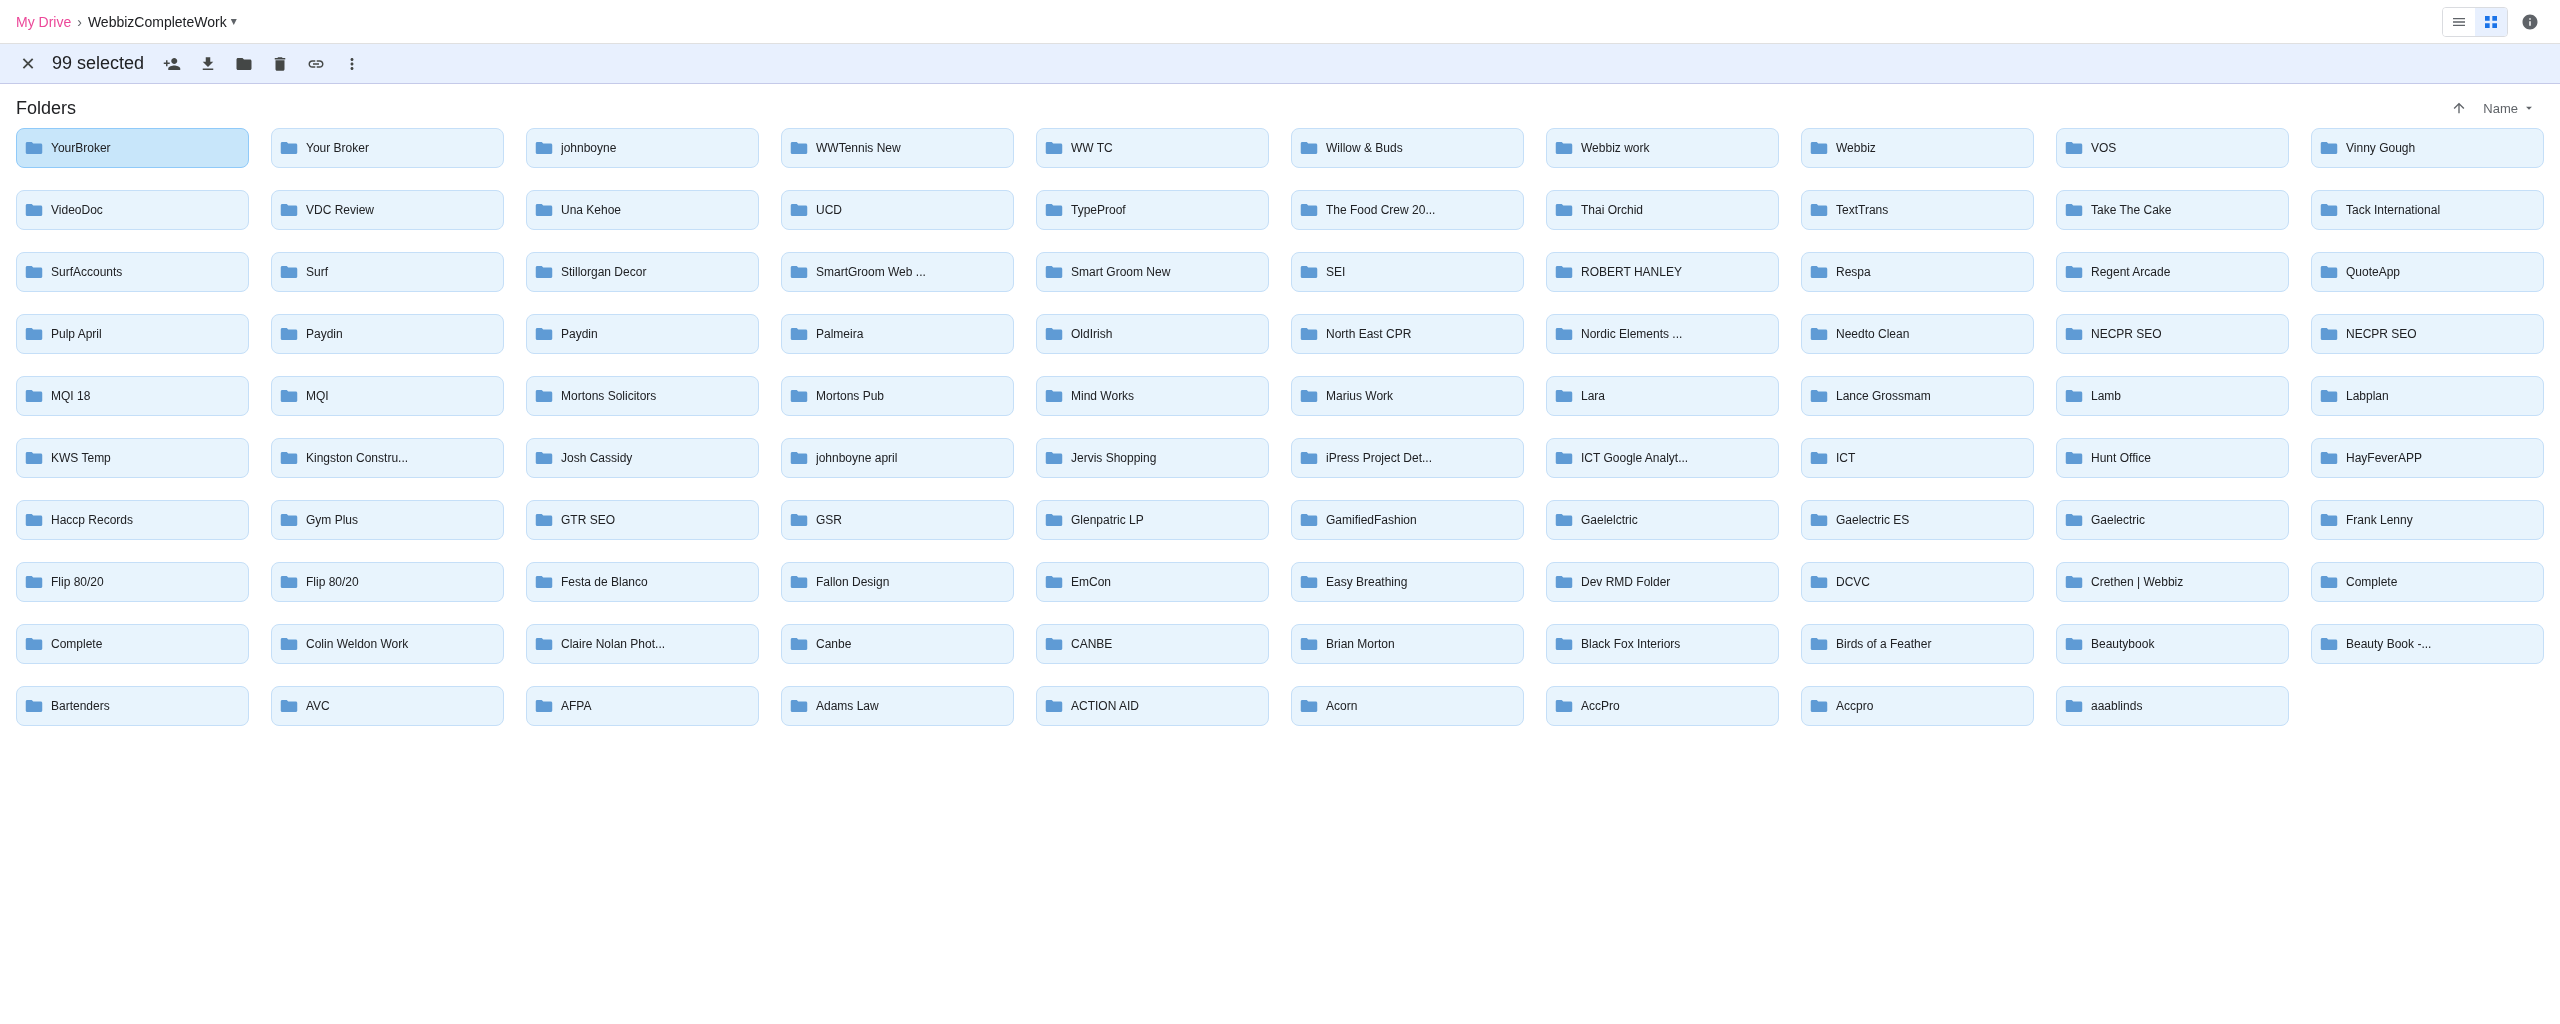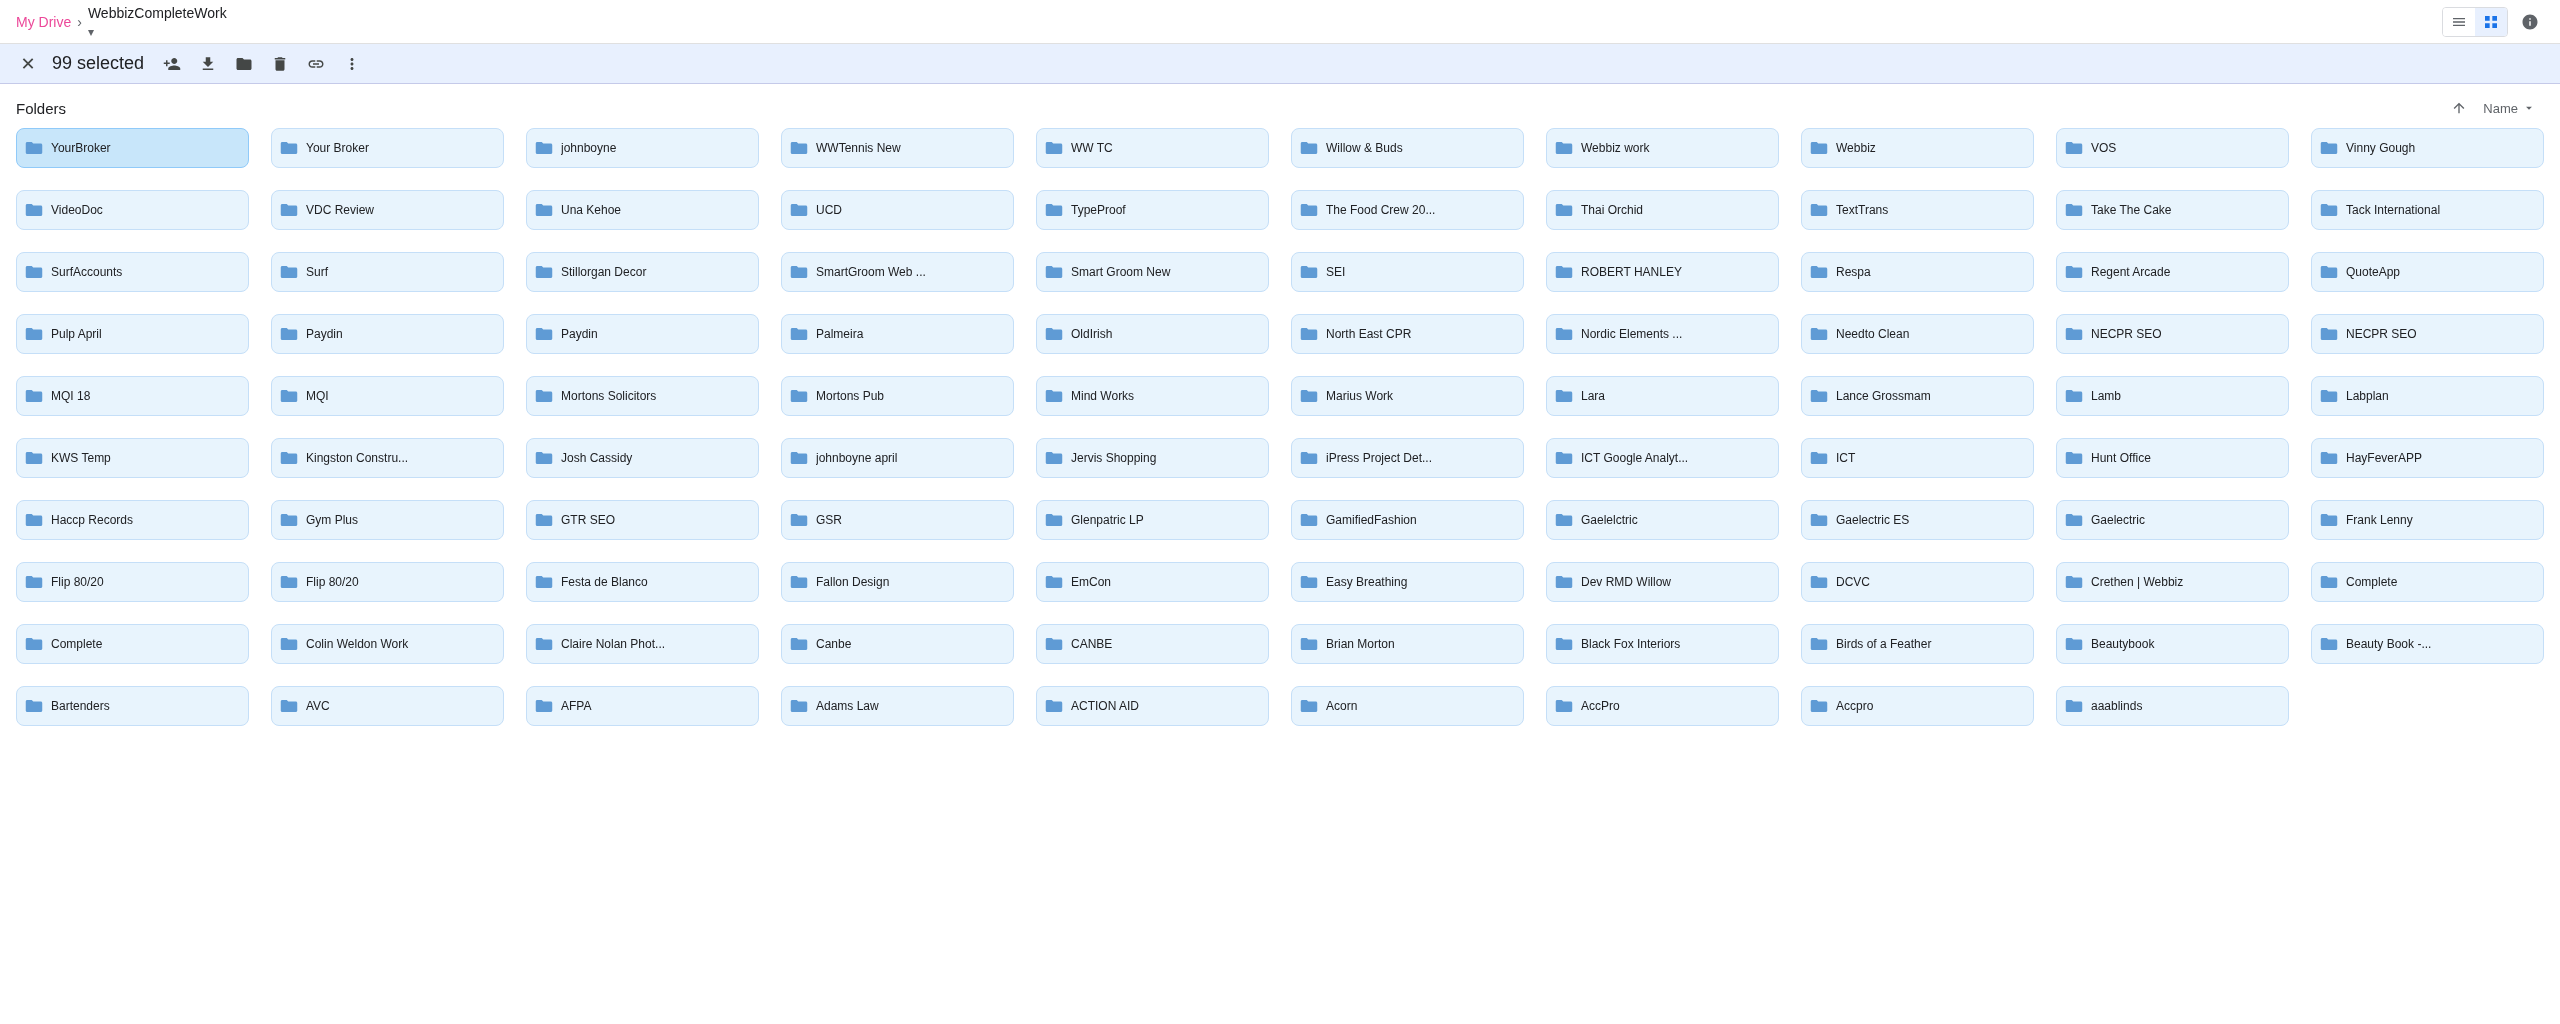--- a/index.html
+++ b/index.html
@@ -24,21 +24,20 @@
       color: #ec4899;
       cursor: pointer;
     }
     .breadcrumb-separator { color: #5f6368; }
     .breadcrumb-current {
       color: #202124;
       font-weight: 500;
       display: flex;
       gap: 4px;
       cursor: pointer;
-      flex-direction: column;
     }
     .header-right {
       display: flex;
       align-items: center;
       gap: 8px;
     }
     .view-toggle {
       display: flex;
       align-items: center;
       border: 1px solid #dadce0;
@@ -111,21 +110,21 @@
 
     
     .section-header {
       display: flex;
       align-items: center;
       justify-content: space-between;
       margin-bottom: 8px;
       margin-top: 4px;
     }
     .section-title {
-      font-size: 15px;
+      font-size: 18px;
       font-weight: 500;
       color: #202124;
     }
     .section-controls {
       display: flex;
       align-items: center;
     }
     .sort-btn {
       display: flex;
       align-items: center;
@@ -812,21 +811,21 @@
         <span class="folder-icon"><svg viewBox="0 0 24 18" fill="#5f9bd5" xmlns="http://www.w3.org/2000/svg">
   <path d="M1 3C1 1.9 1.9 1 3 1H9L11 3H21C22.1 3 23 3.9 23 5V15C23 16.1 22.1 17 21 17H3C1.9 17 1 16.1 1 15V3Z"></path>
 </svg></span>
         <span class="folder-name">Easy Breathing</span>
         <button class="folder-more">⋮</button>
       </div>
       <div class="folder-item">
         <span class="folder-icon"><svg viewBox="0 0 24 18" fill="#5f9bd5" xmlns="http://www.w3.org/2000/svg">
   <path d="M1 3C1 1.9 1.9 1 3 1H9L11 3H21C22.1 3 23 3.9 23 5V15C23 16.1 22.1 17 21 17H3C1.9 17 1 16.1 1 15V3Z"></path>
 </svg></span>
-        <span class="folder-name">Dev RMD Willow</span>
+        <span class="folder-name">Dev RMD Folder</span>
         <button class="folder-more">⋮</button>
       </div>
       <div class="folder-item">
         <span class="folder-icon"><svg viewBox="0 0 24 18" fill="#5f9bd5" xmlns="http://www.w3.org/2000/svg">
   <path d="M1 3C1 1.9 1.9 1 3 1H9L11 3H21C22.1 3 23 3.9 23 5V15C23 16.1 22.1 17 21 17H3C1.9 17 1 16.1 1 15V3Z"></path>
 </svg></span>
         <span class="folder-name">DCVC</span>
         <button class="folder-more">⋮</button>
       </div>
       <div class="folder-item">

